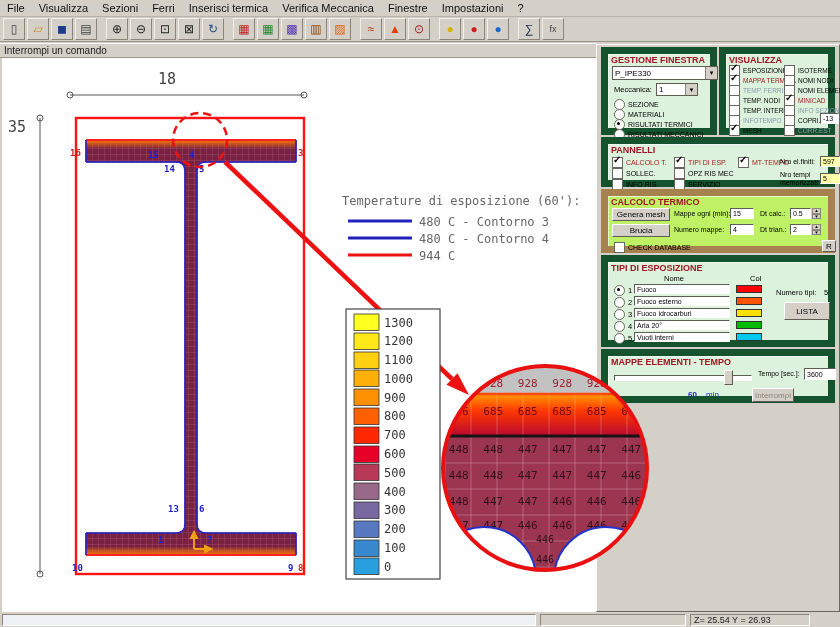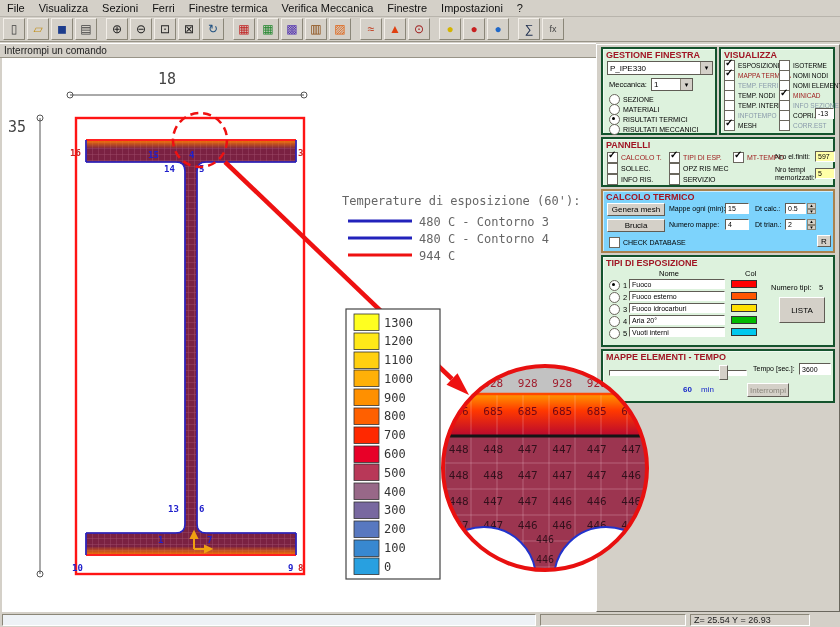--- a/index.html
+++ b/index.html
@@ -8,22 +8,22 @@
   .menubar{position:absolute;left:0;top:0;width:840px;height:16px;background:#d4d0c8;border-bottom:1px solid #b8b4ac;display:flex;align-items:center}
   .mitem{font-size:11px;padding:1px 7px;color:#111;white-space:nowrap}
   .toolbar{position:absolute;left:0;top:17px;width:840px;height:25px;background:#d4d0c8;border-bottom:1px solid #989488;display:flex;align-items:center;padding-left:2px;box-sizing:border-box}
   .ticon{width:20px;height:20px;margin:0 1px;background:#d4d0c8;border:1px solid;border-color:#f2eee8 #8a8678 #8a8678 #f2eee8;display:flex;align-items:center;justify-content:center;font-size:12px;line-height:12px;flex:none;overflow:hidden}
   .ticon span{font-size:12px}
   .tsep{width:7px;height:20px;flex:none}
   .cmdbar{position:absolute;left:0;top:43px;width:596px;height:15px;background:#d4d0c8;border-top:1px solid #fff;border-bottom:1px solid #989488;font-size:10px;color:#222;padding:1px 0 0 4px;box-sizing:border-box}
   .canvas{position:absolute;left:2px;top:58px;width:594px;height:554px;background:#fff;border-right:1px solid #989488;box-sizing:content-box}
   svg text{font-family:"DejaVu Sans Mono",monospace}
   .panel{position:absolute;left:596px;top:44px;width:244px;height:568px;background:#d4d0c8;border:1px solid;border-color:#ffffff #6a675e #6a675e #ffffff;box-sizing:border-box}
-  .grp{position:absolute;border:2px solid #14532d;box-shadow:inset 1px 1px 0 rgba(255,255,255,.6);background:#ddf2dd;box-sizing:border-box}
-  .grp.orange{background:#7dd3fc;border-color:#a8824e}
+  .grp{position:absolute;border:7px solid #14532d;box-shadow:inset 1px 1px 0 rgba(255,255,255,.6);background:#ddf2dd;box-sizing:border-box}
+  .grp.orange{background:#bef264;border-color:#a8824e}
   .gtitle{position:absolute;left:3px;top:1px;font-size:9px;font-weight:bold;color:#a01624;white-space:nowrap}
   .cb{display:inline-block;width:9px;height:9px;background:#fff;border:1px solid #6a675e;position:relative;flex:none}
   .ck{position:absolute;left:0;top:-3px;font-size:10px;font-weight:bold;color:#000;line-height:10px}
   .rb{display:inline-block;width:9px;height:9px;border-radius:50%;background:#fff;border:1px solid #6a675e;position:relative;flex:none}
   .rb.on::after{content:"";position:absolute;left:2px;top:2px;width:3px;height:3px;border-radius:50%;background:#000}
   .row{display:flex;align-items:center;gap:3px;white-space:nowrap}
   .cl{font-size:7px;color:#000;white-space:nowrap}
   .cl6{font-size:6.5px}
   .cl8{font-size:7.5px}
   .btn{background:#d4d0c8;border:1px solid;border-color:#fff #5f5c54 #5f5c54 #fff;font-size:8px;display:flex;align-items:center;justify-content:center;color:#000;box-sizing:border-box}
@@ -43,21 +43,21 @@
   .bluetxt{color:#1626c8;font-weight:bold}
 </style>
 </head>
 <body>
 
 <div class="menubar">
   <span class="mitem">File</span>
   <span class="mitem">Visualizza</span>
   <span class="mitem">Sezioni</span>
   <span class="mitem">Ferri</span>
-  <span class="mitem">Finestre termica</span>
+  <span class="mitem">Inserisci termica</span>
   <span class="mitem">Verifica Meccanica</span>
   <span class="mitem">Finestre</span>
   <span class="mitem">Impostazioni</span>
   <span class="mitem">?</span>
 </div>
 
 <div class="toolbar">
   <div class="ticon">
       <span style="color: rgb(64, 64, 64);">▯</span>
     </div>
@@ -480,21 +480,21 @@
         <span class="rb"></span>
         <span class="cl8">5</span>
       </div>
     <div class="inp abs" style="left:26px;top:70px;width:96px;height:10px;font-size:7px">
         <span>Vuoti interni</span>
       </div>
     <div class="sw abs" style="left: 128px; top: 71px; width: 26px; height: 8px; background: rgb(0, 200, 238);"></div>
 
     <div class="abs cl8" style="left:168px;top:26px">Numero tipi:</div>
     <div class="abs cl8" style="left:216px;top:26px">5</div>
-    <div class="btn abs" style="left:176px;top:40px;width:46px;height:26px">
+    <div class="btn abs" style="left:176px;top:40px;width:46px;height:18px">
         <span>LISTA</span>
       </div>
   </div>
 
   <div class="grp" style="left:4px;top:304px;width:234px;height:54px">
     <div class="gtitle">MAPPE ELEMENTI - TEMPO</div>
     <div class="slidertrack abs" style="left:6px;top:19px;width:138px;height:6px"></div>
     <div class="sliderthumb abs" style="left:116px;top:14px;width:9px;height:15px"></div>
     <div class="abs bluetxt" style="left:80px;top:34px;font-size:8px">60</div>
     <div class="abs bluetxt" style="left:98px;top:34px;font-size:8px;font-weight:normal">min</div>

